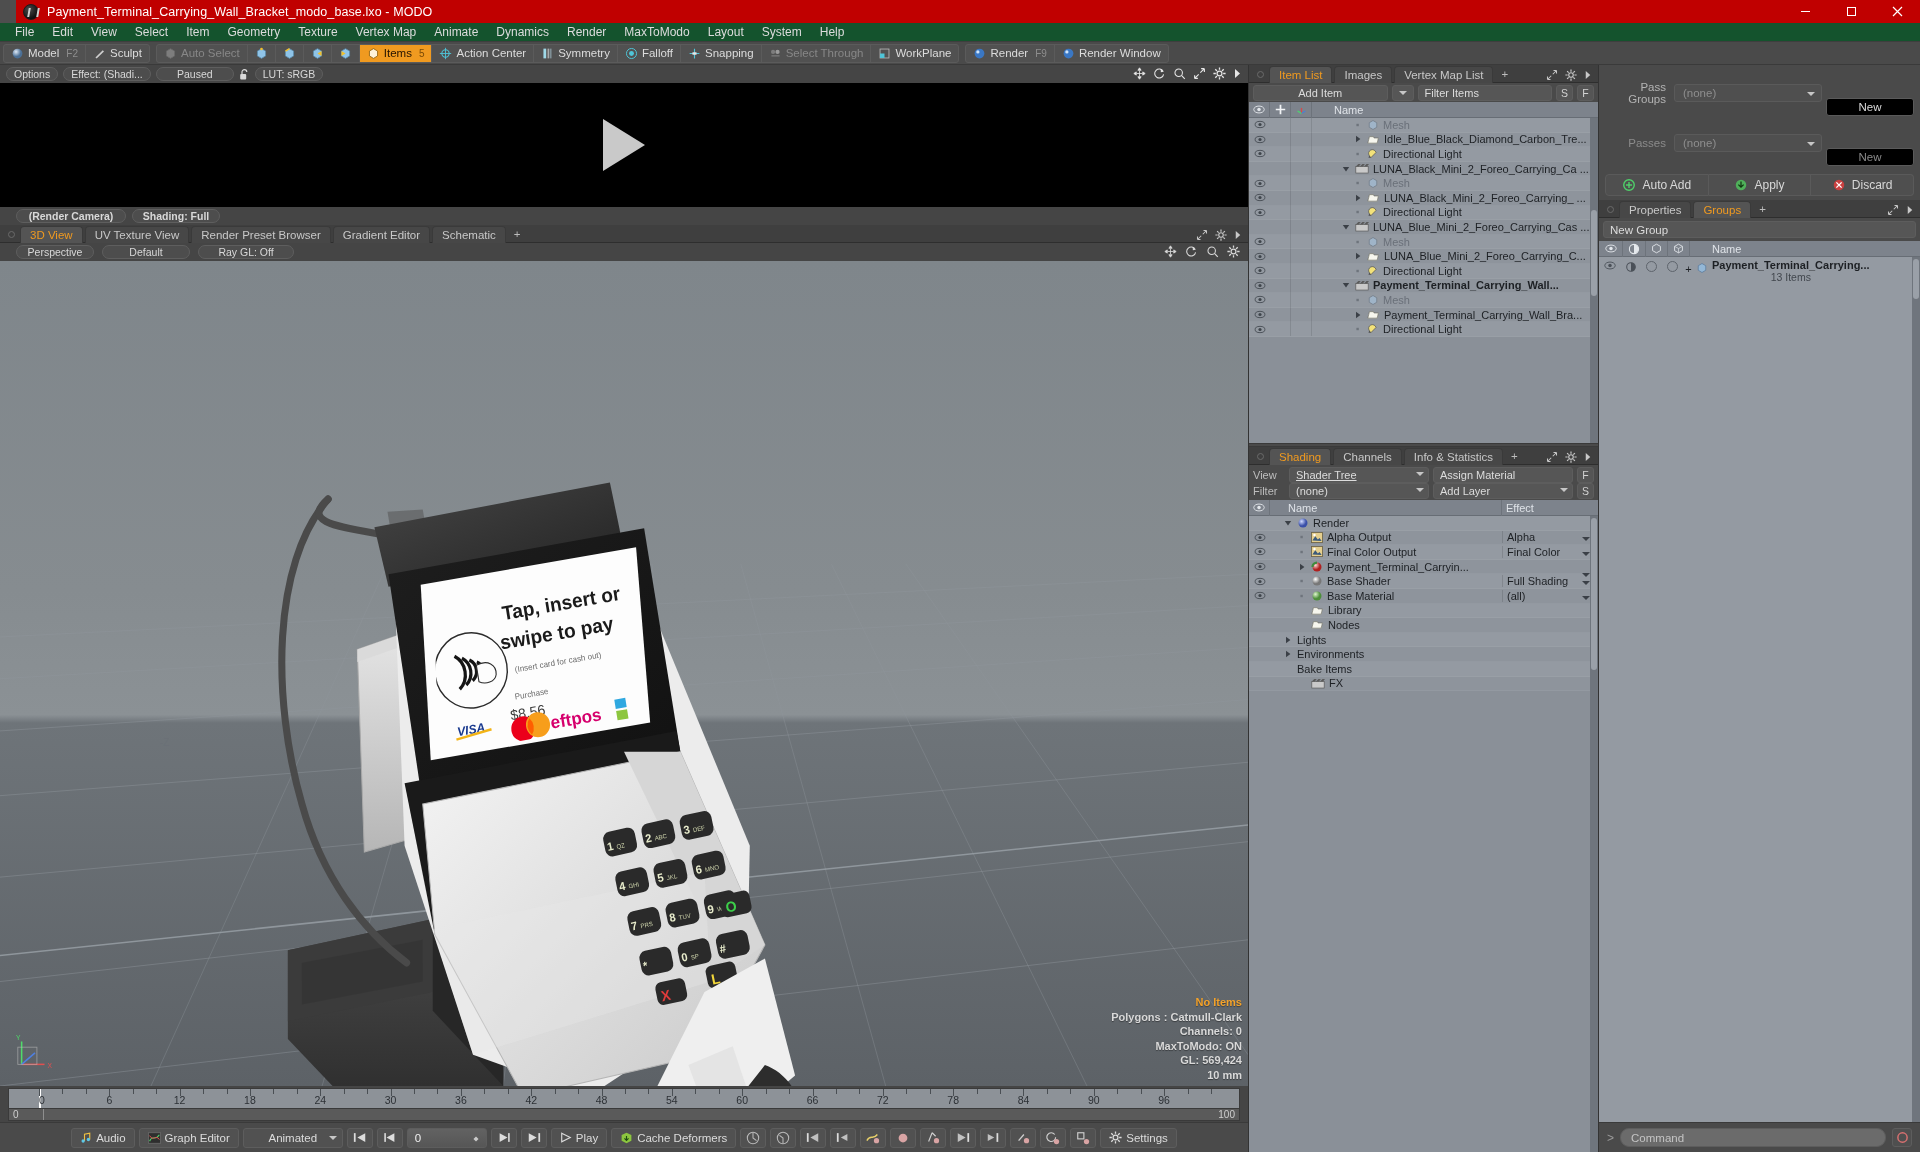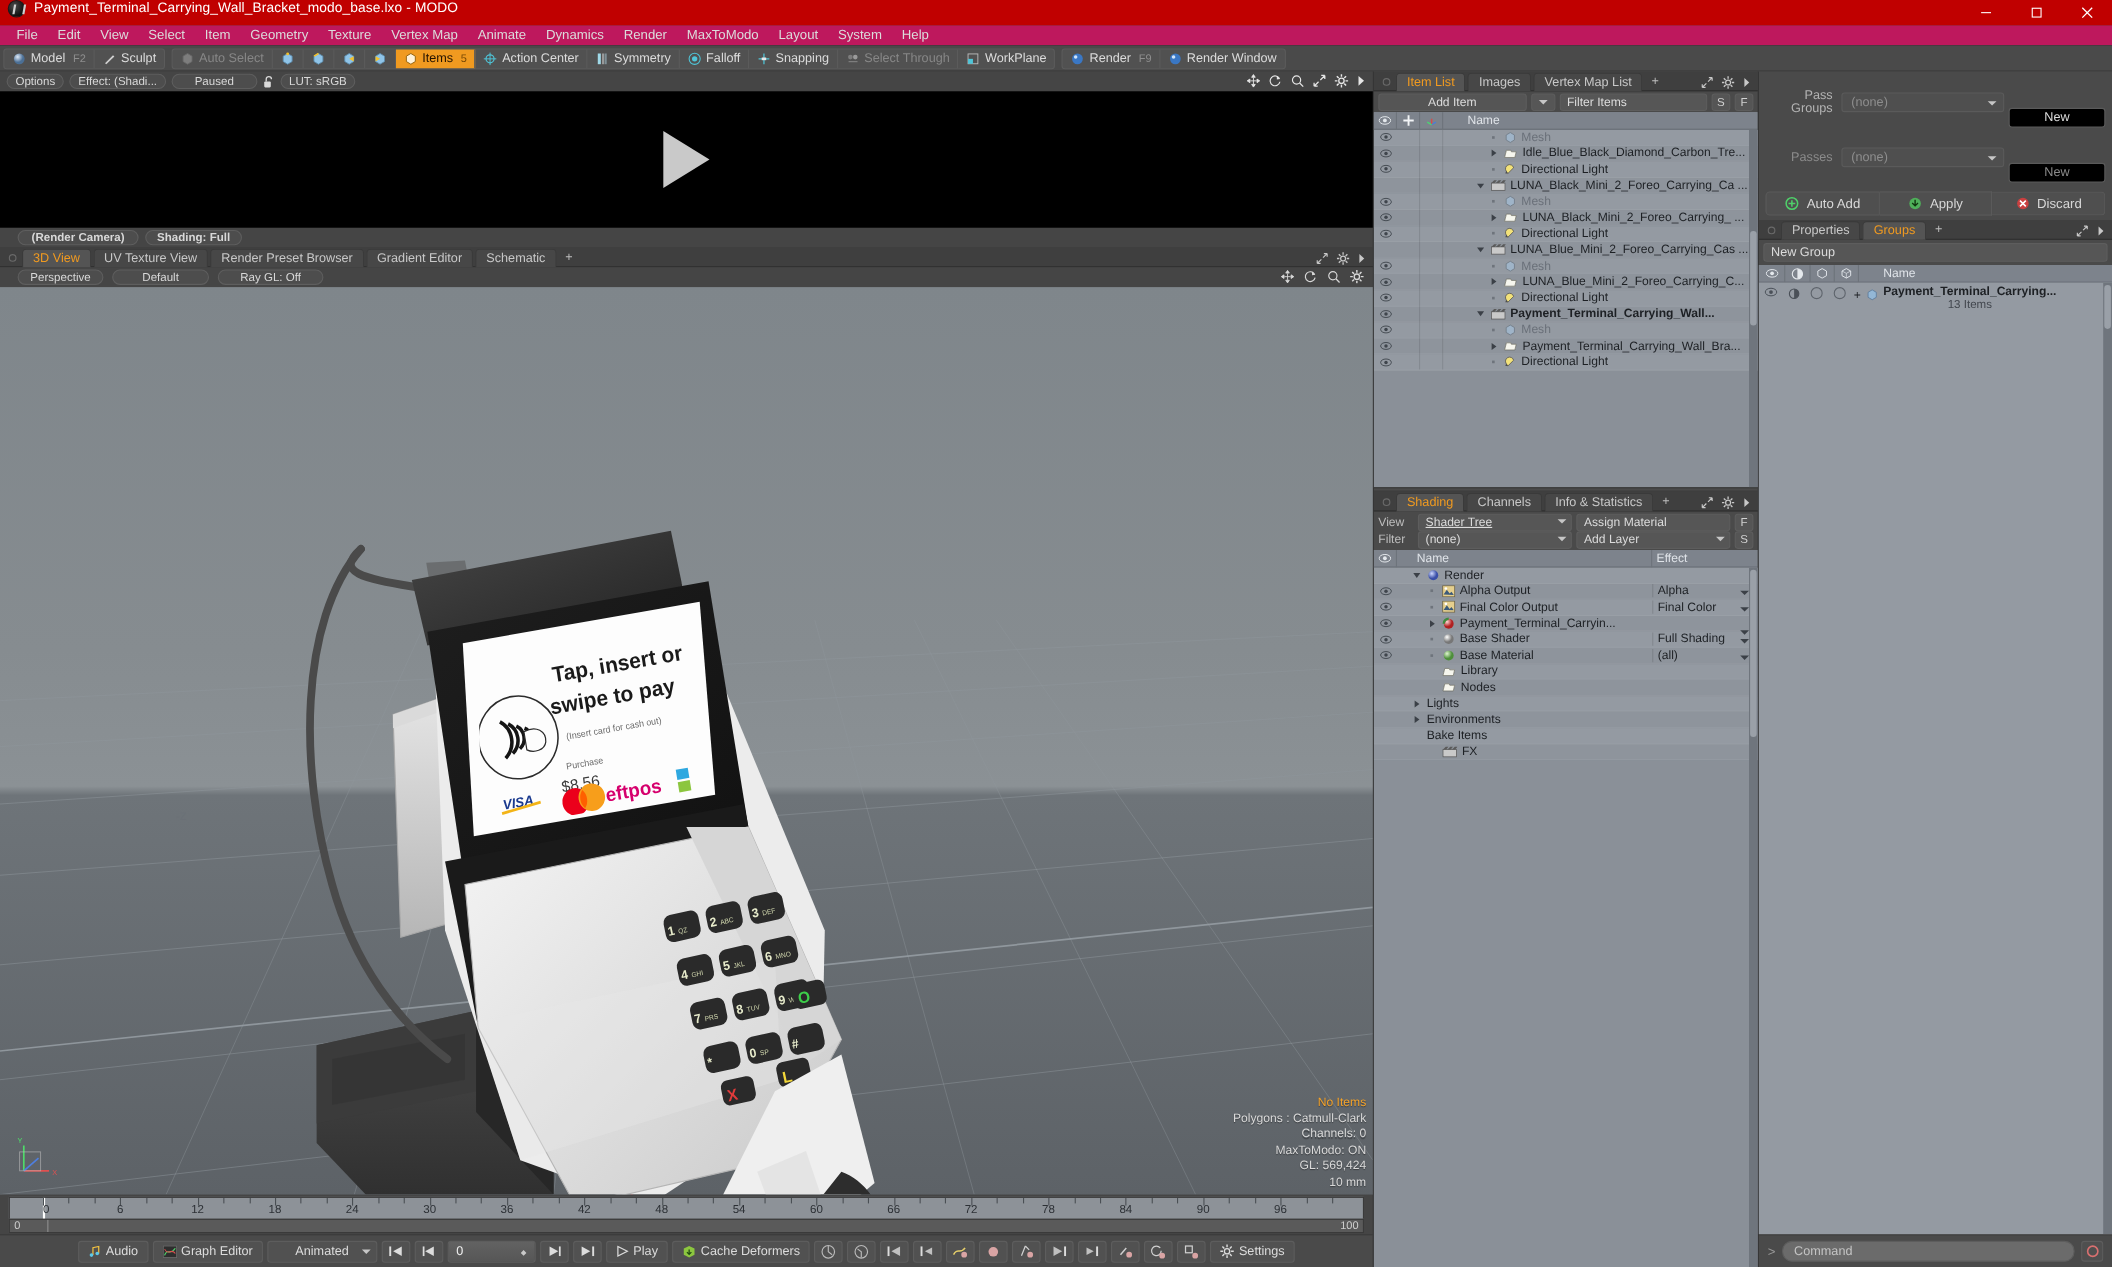--- a/index.html
+++ b/index.html
@@ -8,22 +8,22 @@
     font-family:"Liberation Sans", sans-serif;
     font-size:12px;
     background:#4e4e4e;
     color:#d5d5d5;
     -webkit-font-smoothing:antialiased;
   }
   .app{ position:relative; width:1920px; height:1152px; display:flex; flex-direction:column; }
 
   
   .titlebar{
-    height:23px; background:#c00000; display:flex; align-items:flex-start;
-    flex:none; color:#fff; position:relative;
+    height:23px; background:#c00000; display:flex; align-items:center;
+    flex:none; color:#fff; position:relative;margin-left:16px;
   }
   .tb-ico{
     width:16px;height:16px;border-radius:50%;
     background:radial-gradient(circle at 35% 32%, #4a4a4a, #101010 70%);
     margin-left:7px; margin-right:8px; flex:none;
     border:1px solid #1a1a1a; position:relative;
   }
   .tb-ico::after{
     content:""; position:absolute; left:4px; top:3px; width:7px;height:9px;
     border-left:2px solid #cfcfcf; border-right:2px solid #cfcfcf;
@@ -32,21 +32,21 @@
   .tb-title{ font-size:12.5px; letter-spacing:.1px; }
   .tb-btns{ position:absolute; right:0; top:0; height:23px; display:flex; }
   .tb-btn{
     width:46px;height:23px; display:flex;align-items:center;justify-content:center;
     font-size:13px; color:#fff;
   }
   .tb-btn svg{ display:block; }
 
   
   .menubar{
-    height:19px; background:#be185d; display:flex; align-items:flex-end;
+    height:19px; background:#14532d; display:flex; align-items:center;
     padding-left:6px; flex:none; border-bottom:1px solid #3e3e3e;
   }
   .menu-item{ padding:0 9px; height:19px; line-height:19px; font-size:12px; color:#dcdcdc; }
 
   
   .toolbar{
     height:23px; background:#4a4a4a; display:flex; align-items:center;
     flex:none; padding:0 3px; gap:0px;
     border-bottom:1px solid #3a3a3a;
   }
@@ -126,21 +126,21 @@
       linear-gradient(180deg,#7f868b 0%, #868c90 40%, #8b9195 55%, #6e7479 56%, #5d6267 100%);
   }
   .vp-icons{ position:absolute; right:8px; top:2px; display:flex; gap:8px; align-items:center; }
 
   
   .grid{ position:absolute; inset:0; }
   .grid svg{ display:block; width:100%; height:100%; }
 
   .vp-stats{
     position:absolute; right:6px; bottom:4px; text-align:right;
-    font-size:11px; color:#d9d9d9; line-height:14.5px; text-shadow:0 1px 1px rgba(0,0,0,.4);
+    font-size:11px; color:#d9d9d9; line-height:14.5px; text-shadow:0 1px 1px rgba(0,0,0,.4);font-weight:bold;
   }
   .vp-stats .noitem{ color:#f3a22a; }
   .axis-gizmo{ position:absolute; left:14px; bottom:14px; width:42px;height:42px; }
 
   
   .timeline{
     height:36px; flex:none; background:#454545; display:flex; flex-direction:column;
     padding:2px 8px 0 8px;
   }
   .ruler{ height:20px; background:#8d9298; border:1px solid #3a3a3a; position:relative; border-bottom:none;}

